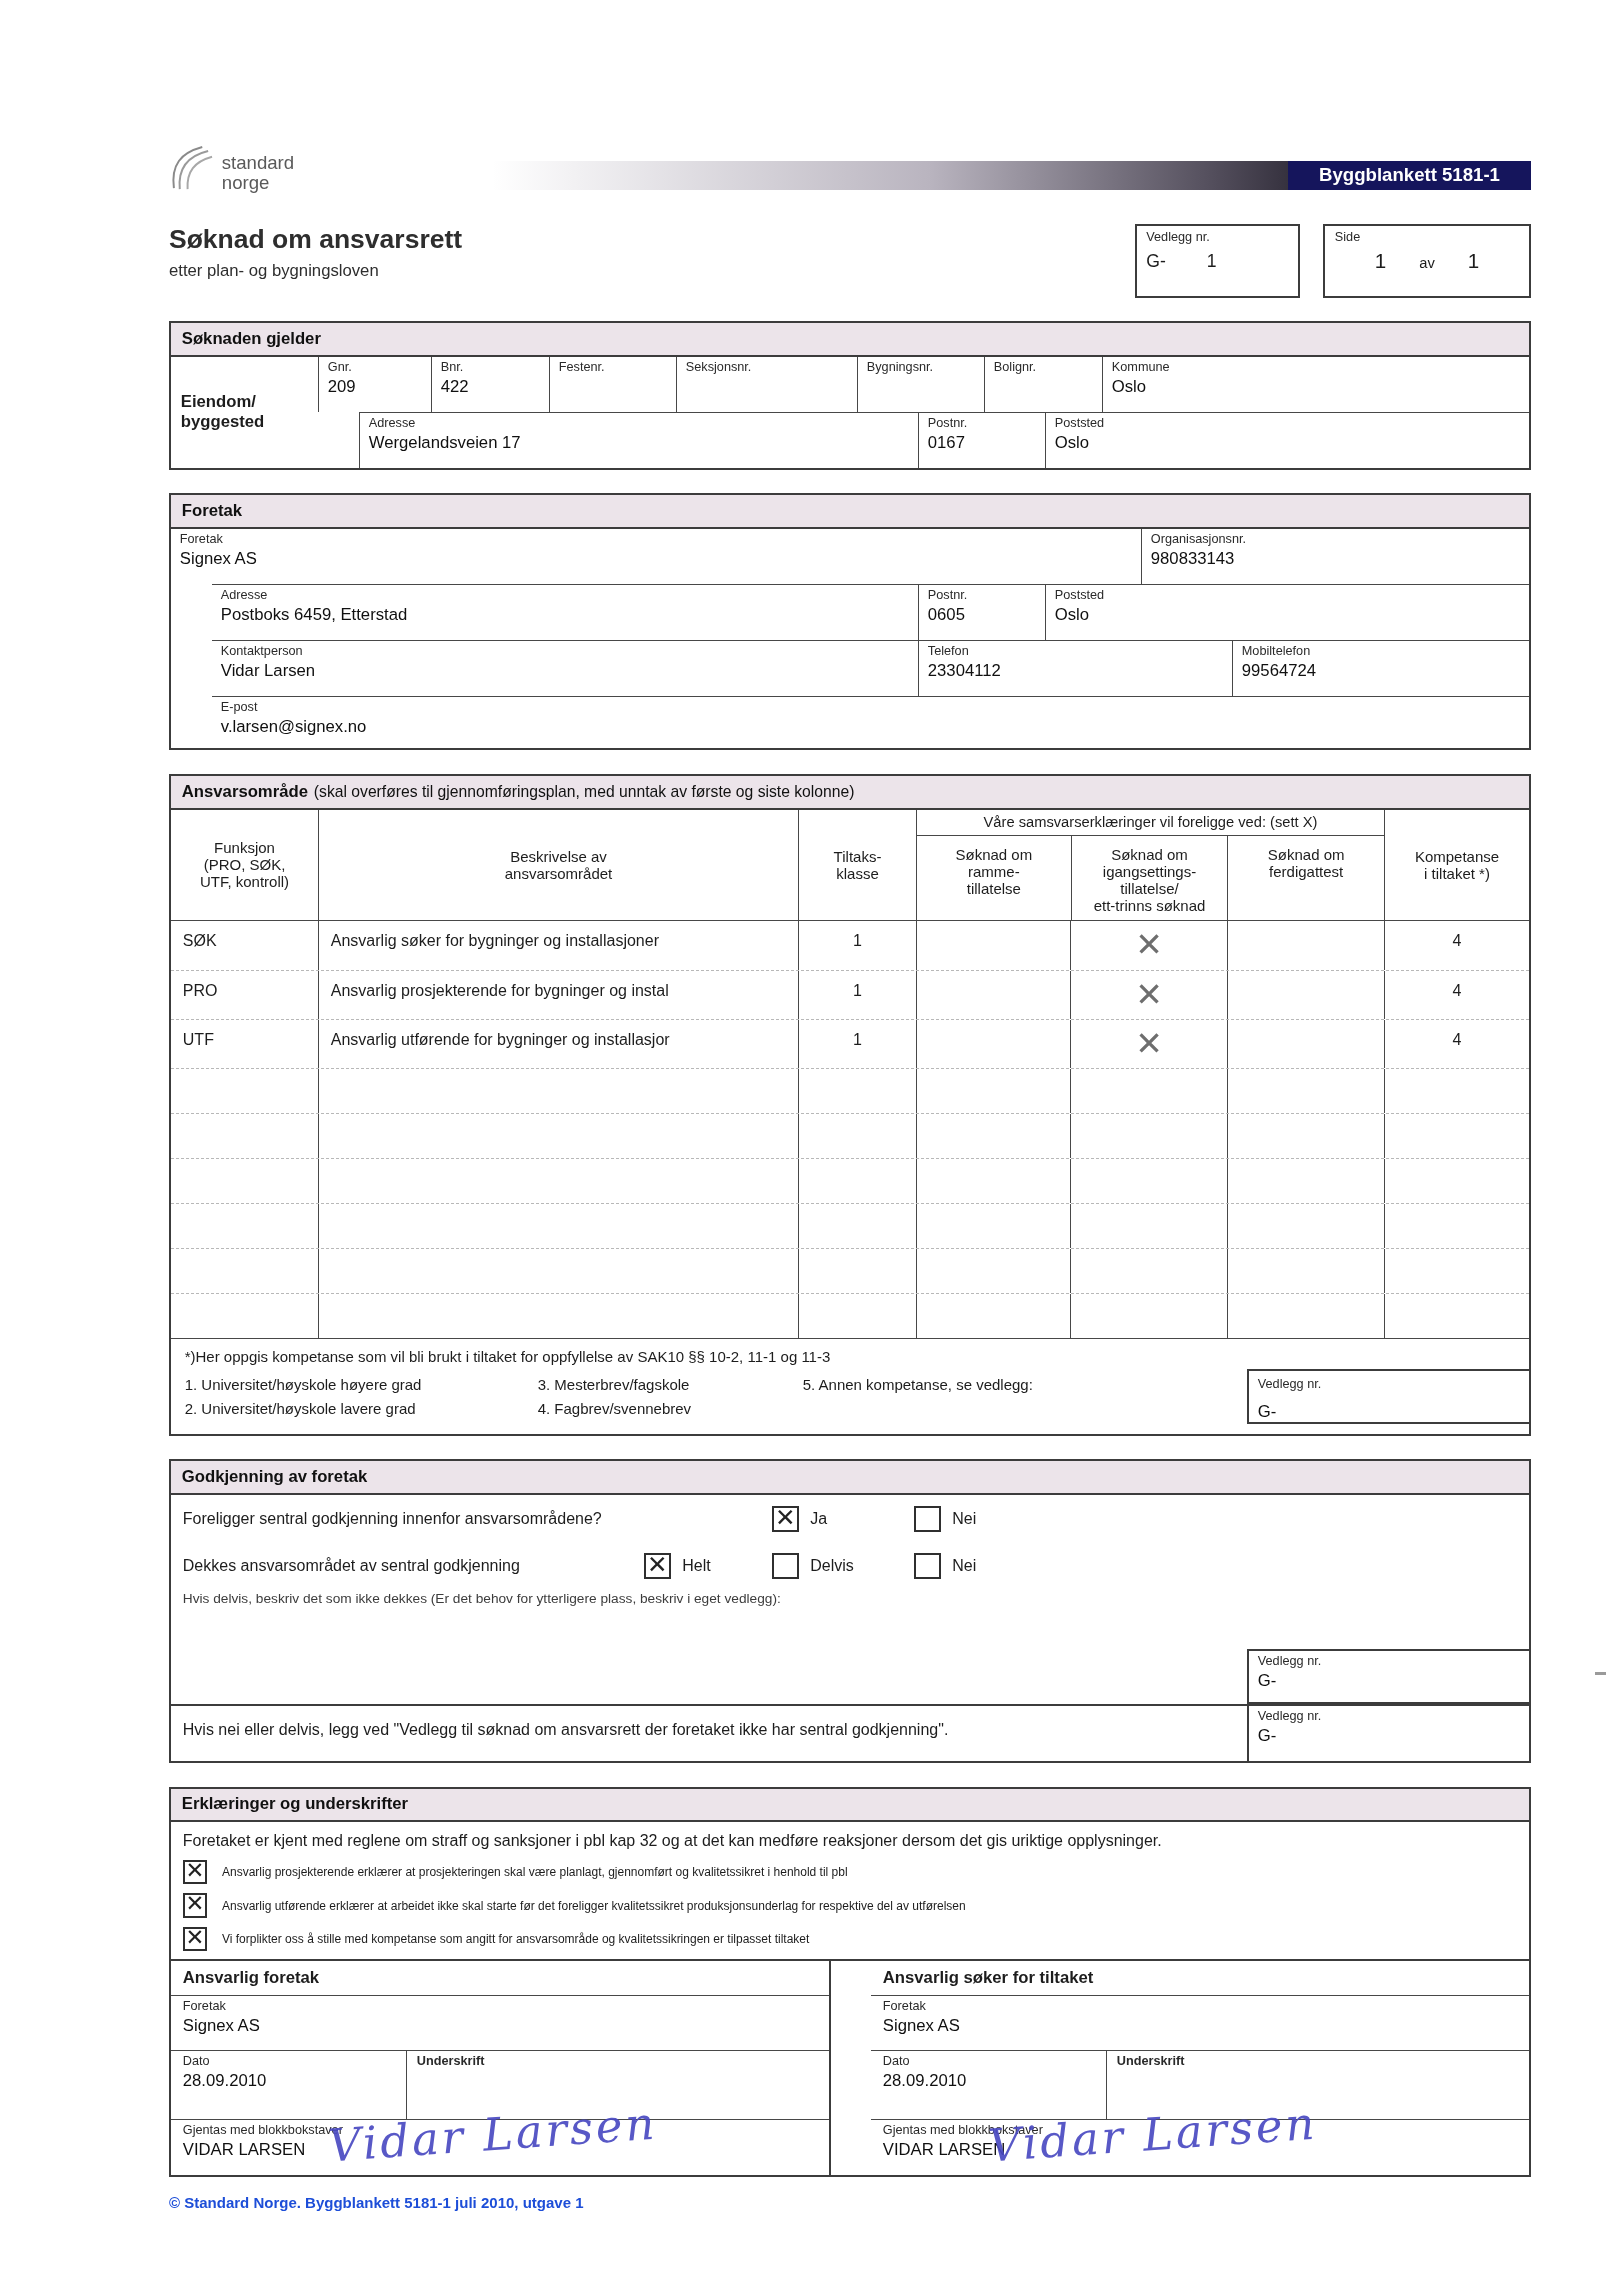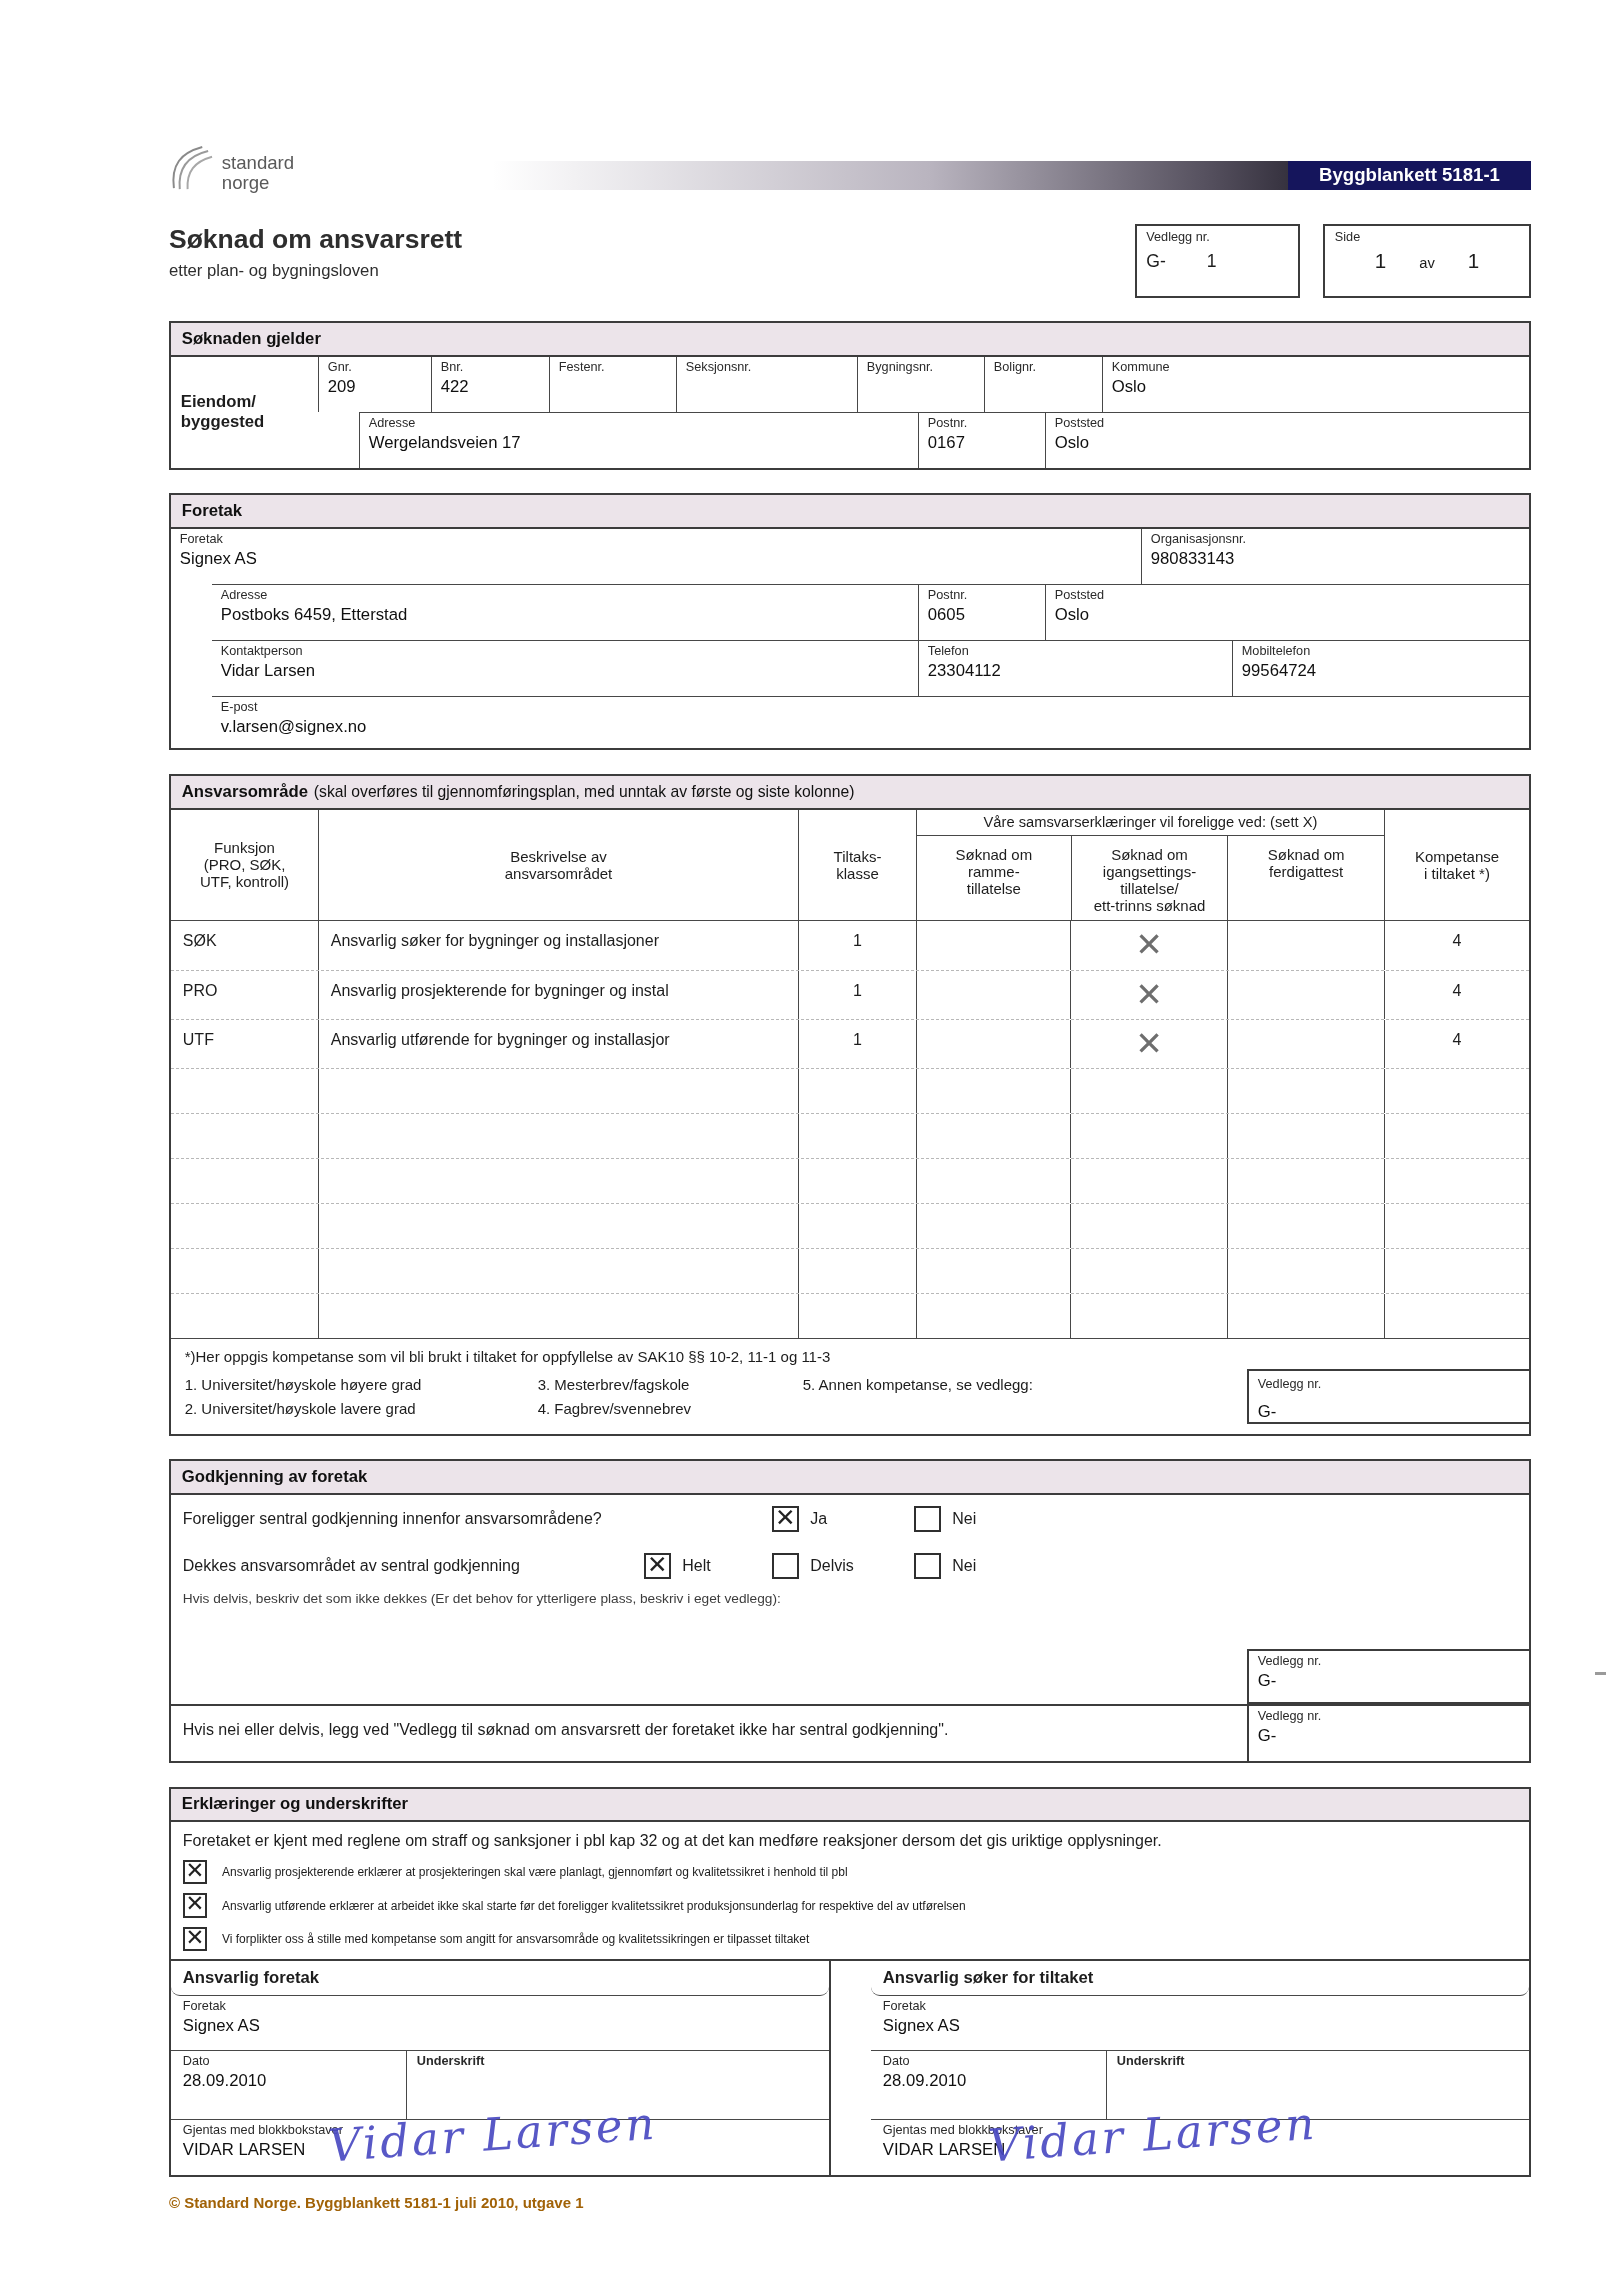--- a/index.html
+++ b/index.html
@@ -94,29 +94,29 @@
 
   
   .intro{ padding:9.8px 11.8px 7.8px; font-size:16px; }
   .decl{ display:flex; align-items:center; gap:14.7px; padding:2px 11.8px; margin-bottom:4.9px; }
   .decl .cb{ width:24.5px; height:24.5px; }
   .decl .cbmark{ font-size:22.5px; }
   .decltext{ font-size:12px; }
   .sigwrap{ display:flex; border-top:2px solid #3c3c3c; margin-top:5.9px; }
   .sighalf{ flex:1; position:relative; }
   .sighalf + .sighalf{ border-left:2px solid #3c3c3c;padding-left:40px; }
-  .sigtitle{ font-weight:bold; font-size:16.7px; padding:6.9px 11.8px; border-bottom:1px solid var(--border);border-radius:9px; }
+  .sigtitle{ font-weight:bold; font-size:16.7px; padding:6.9px 11.8px; border-bottom:1px solid var(--border); }
   .sigforetak{ padding:2.9px 11.8px 8.8px; border-bottom:1px solid var(--border); min-height:55px; }
   .sigdato-row{ display:flex; border-bottom:1px solid var(--border); min-height:69px; }
   .dcell{ width:235px; padding:2.9px 11.8px; }
   .ucell{ flex:1; border-left:1px solid var(--border); padding:2.9px 9.8px;font-weight:bold; }
   .sig{ position:absolute; left:157px; top:147px; font-size:45px; color:var(--blue); font-style:italic; font-family:"DejaVu Serif", serif; transform:rotate(-4deg); letter-spacing:2.9px; white-space:nowrap; pointer-events:none; opacity:0.92; }
   .sigblokk{ padding:2.9px 11.8px 8.8px; min-height:55px; }
 
-  .pfooter{ margin-top:17.6px; font-weight:bold; font-size:15px; color:#a16207; }
+  .pfooter{ margin-top:17.6px; font-weight:bold; font-size:15px; color:#1d4ed8; }
   .scan-tick{ position:absolute; right:13.7px; top:1672px; width:11.8px; height:2.9px; background:#9a9a9a; }
 </style>
 </head>
 <body>
 
 <div class="page">
 <div class="content">
 
   <div class="banner">
     <div class="logo">

